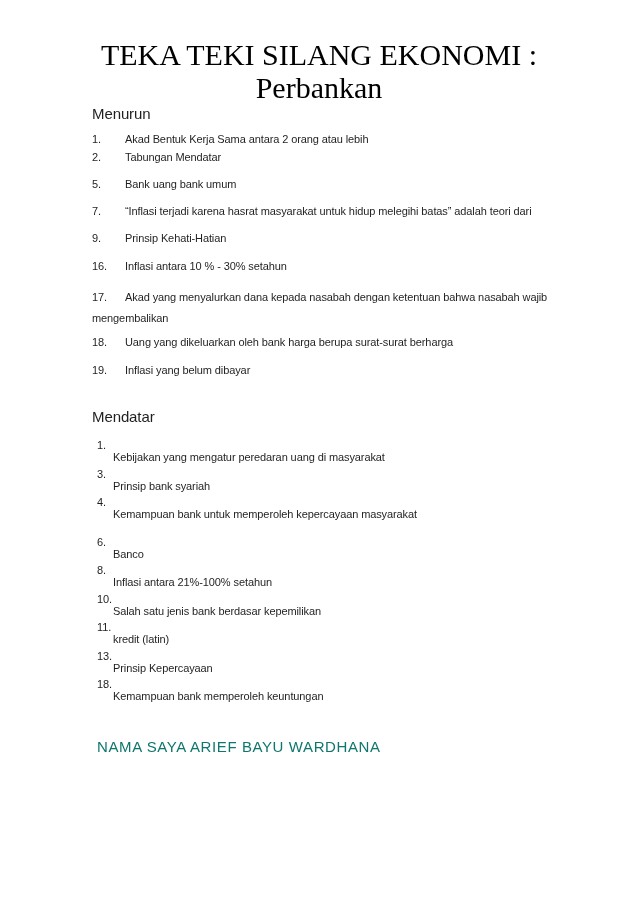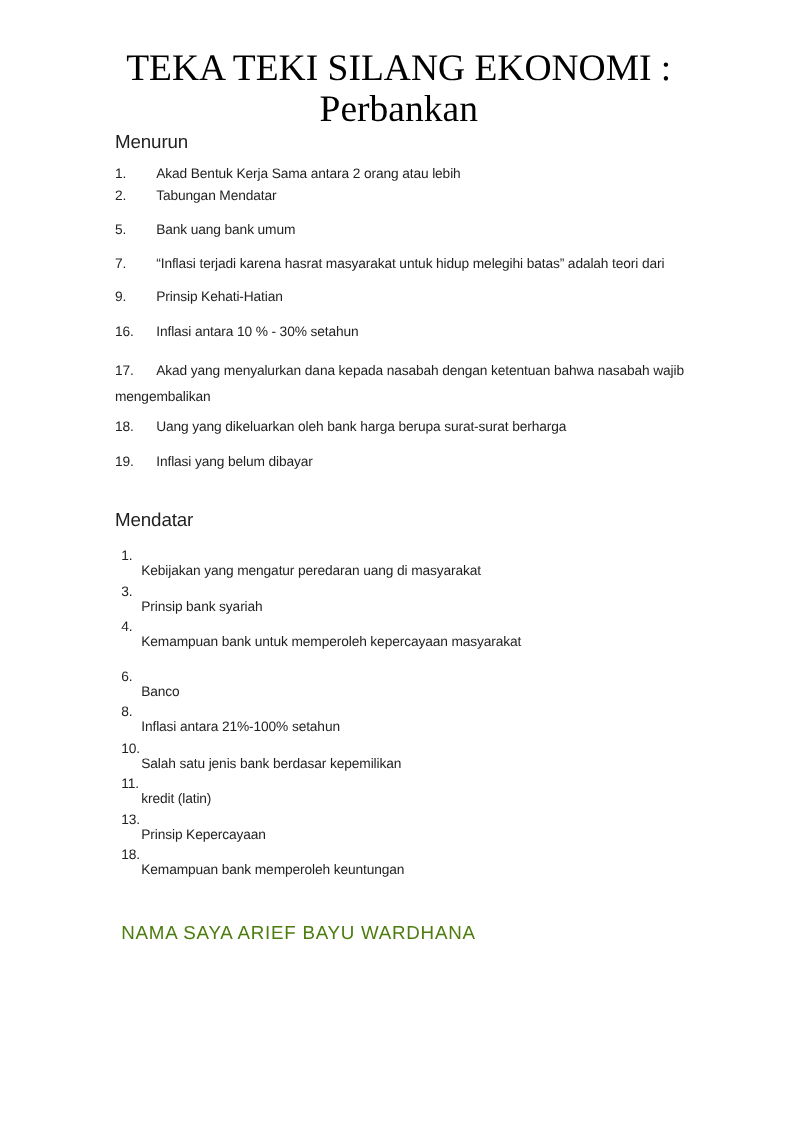--- a/index.html
+++ b/index.html
@@ -70,21 +70,21 @@
   .mt13 { margin-top: 13px; }
   .mt14 { margin-top: 14px; }
 
   
   .footer-name {
     margin-top: 32px;
     margin-left: 97px;
     font-size: 15px;
     line-height: 19px;
     letter-spacing: 0.6px;
-    color: #4d7c0f;
+    color: #0f766e;
   }
 </style>
 </head>
 <body>
 
 <div class="page">
 
   <div class="title">
     <div>TEKA TEKI SILANG EKONOMI :</div>
     <div>Perbankan</div>

